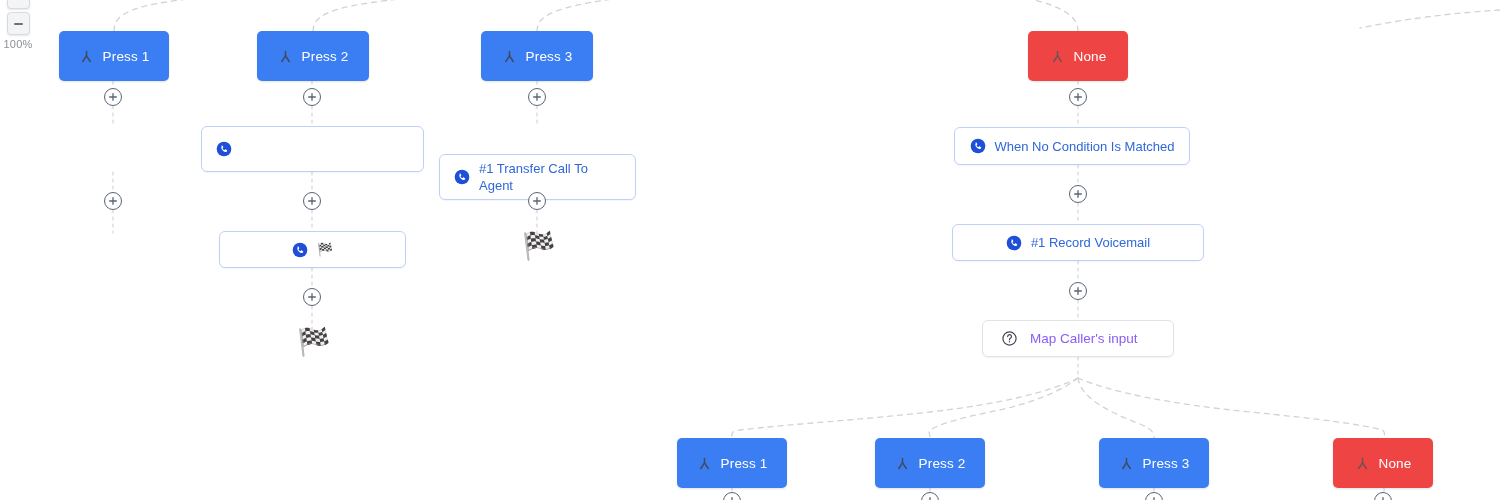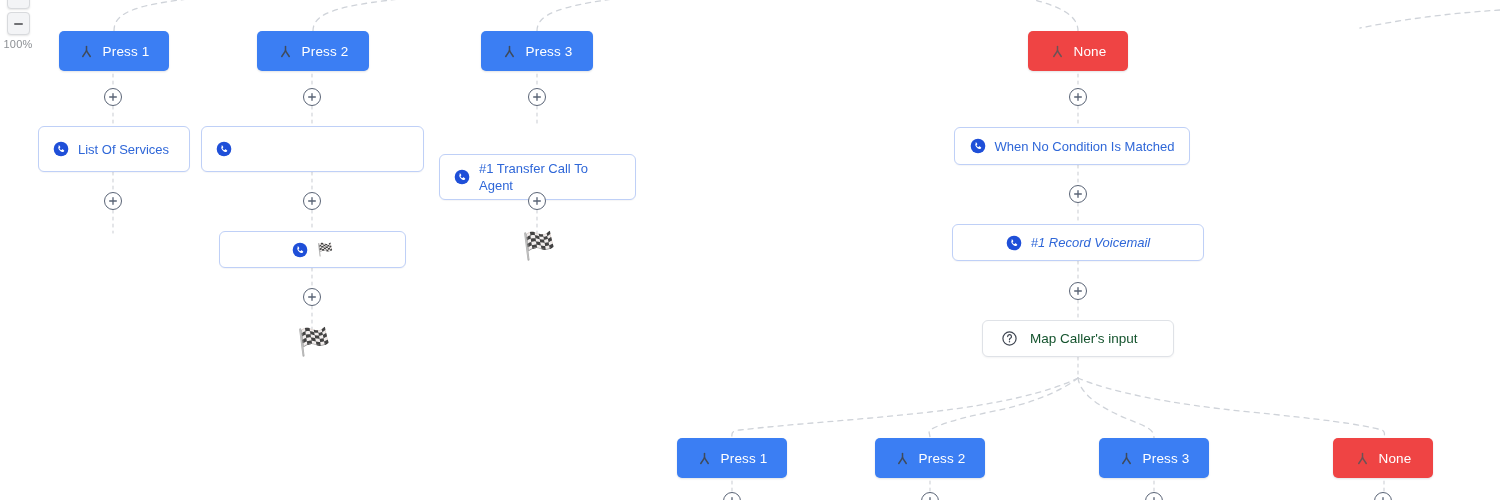--- a/index.html
+++ b/index.html
@@ -43,21 +43,21 @@
   .zoom-pct {
     margin-top: 3px;
     font-size: 11px;
     color: #8d9095;
     letter-spacing: .2px;
   }
   
   .node { position: absolute; }
   
   .pill {
-    height: 40px;
+    height: 50px;
     border-radius: 5px;
     display: flex; align-items: center; justify-content: center;
     gap: 9px;
     padding: 0 16px;
     color: #ffffff;
     font-size: 13.5px;
     cursor: pointer;
     box-shadow: 0 1px 2px rgba(16,24,40,0.12);
     white-space: nowrap;
   }
@@ -82,21 +82,21 @@
   .card .lbl { font-weight: 400; }
   .phone-ico { width: 16px; height: 16px; flex: 0 0 auto; display:block; }
   
   .ncard {
     background: #ffffff;
     border: 1px solid #dfe2e7;
     border-radius: 6px;
     display: flex; align-items: center;
     gap: 12px;
     padding: 0 18px;
-    color: #14532d;
+    color: #8b5cf6;
     font-size: 13.5px;
     cursor: pointer;
     box-shadow: 0 1px 2px rgba(16,24,40,0.05);
   }
   .q-ico { width: 17px; height: 17px; flex: 0 0 auto; display:block; }
   
   .plus {
     width: 18px; height: 18px;
     border-radius: 50%;
     border: 1.4px solid #5a6476;
@@ -241,29 +241,20 @@
         <path d="M2 6 L10 6"></path>
       </svg>
   </div>
   <div class="node plus" style="left:1069px; top:88px;">
     <svg viewBox="0 0 12 12" stroke="#5a6476" stroke-width="1.6" stroke-linecap="round">
         <path d="M6 2 L6 10"></path>
         <path d="M2 6 L10 6"></path>
       </svg>
   </div>
 
-  <div class="node" style="left:38px; top:126px;">
-    <div class="card" style="width:152px; height:46px;">
-      <svg class="phone-ico" viewBox="0 0 24 24">
-        <circle cx="12" cy="12" r="11" fill="#1f4fd8"></circle>
-        <path d="M8.2 6.9c.5-.5 1.2-.4 1.6.2l1 1.5c.3.5.2 1-.2 1.4l-.6.6c-.1.1-.2.3-.1.5.3.9 1.6 2.2 2.5 2.5.2.1.4 0 .5-.1l.6-.6c.4-.4.9-.5 1.4-.2l1.5 1c.6.4.7 1.1.2 1.6l-.7.7c-.6.6-1.5.8-2.3.5-2.3-.8-4.8-3.3-5.6-5.6-.3-.8-.1-1.7.5-2.3z" fill="#ffffff"></path>
-      </svg>
-      <span class="lbl">List Of Services</span>
-    </div>
-  </div>
 
   <div class="node" style="left:201px; top:126px;">
     <div class="card" style="width:223px; height:46px;">
       <svg class="phone-ico" viewBox="0 0 24 24">
         <circle cx="12" cy="12" r="11" fill="#1f4fd8"></circle>
         <path d="M8.2 6.9c.5-.5 1.2-.4 1.6.2l1 1.5c.3.5.2 1-.2 1.4l-.6.6c-.1.1-.2.3-.1.5.3.9 1.6 2.2 2.5 2.5.2.1.4 0 .5-.1l.6-.6c.4-.4.9-.5 1.4-.2l1.5 1c.6.4.7 1.1.2 1.6l-.7.7c-.6.6-1.5.8-2.3.5-2.3-.8-4.8-3.3-5.6-5.6-.3-.8-.1-1.7.5-2.3z" fill="#ffffff"></path>
       </svg>
     </div>
   </div>
 
@@ -323,21 +314,21 @@
     <div class="card" style="width:187px; height:37px; justify-content:center;">
       <svg class="phone-ico" viewBox="0 0 24 24">
         <circle cx="12" cy="12" r="11" fill="#1f4fd8"></circle>
         <path d="M8.2 6.9c.5-.5 1.2-.4 1.6.2l1 1.5c.3.5.2 1-.2 1.4l-.6.6c-.1.1-.2.3-.1.5.3.9 1.6 2.2 2.5 2.5.2.1.4 0 .5-.1l.6-.6c.4-.4.9-.5 1.4-.2l1.5 1c.6.4.7 1.1.2 1.6l-.7.7c-.6.6-1.5.8-2.3.5-2.3-.8-4.8-3.3-5.6-5.6-.3-.8-.1-1.7.5-2.3z" fill="#ffffff"></path>
       </svg>
       <span class="lbl">🏁</span>
     </div>
   </div>
 
   <div class="node" style="left:952px; top:224px;">
-    <div class="card" style="width:252px; height:37px; justify-content:center;font-style:italic;">
+    <div class="card" style="width:252px; height:37px; justify-content:center;">
       <svg class="phone-ico" viewBox="0 0 24 24">
         <circle cx="12" cy="12" r="11" fill="#1f4fd8"></circle>
         <path d="M8.2 6.9c.5-.5 1.2-.4 1.6.2l1 1.5c.3.5.2 1-.2 1.4l-.6.6c-.1.1-.2.3-.1.5.3.9 1.6 2.2 2.5 2.5.2.1.4 0 .5-.1l.6-.6c.4-.4.9-.5 1.4-.2l1.5 1c.6.4.7 1.1.2 1.6l-.7.7c-.6.6-1.5.8-2.3.5-2.3-.8-4.8-3.3-5.6-5.6-.3-.8-.1-1.7.5-2.3z" fill="#ffffff"></path>
       </svg>
       <span class="lbl">#1 Record Voicemail</span>
     </div>
   </div>
 
   <div class="node plus" style="left:303px;  top:288px;">
     <svg viewBox="0 0 12 12" stroke="#5a6476" stroke-width="1.6" stroke-linecap="round">

